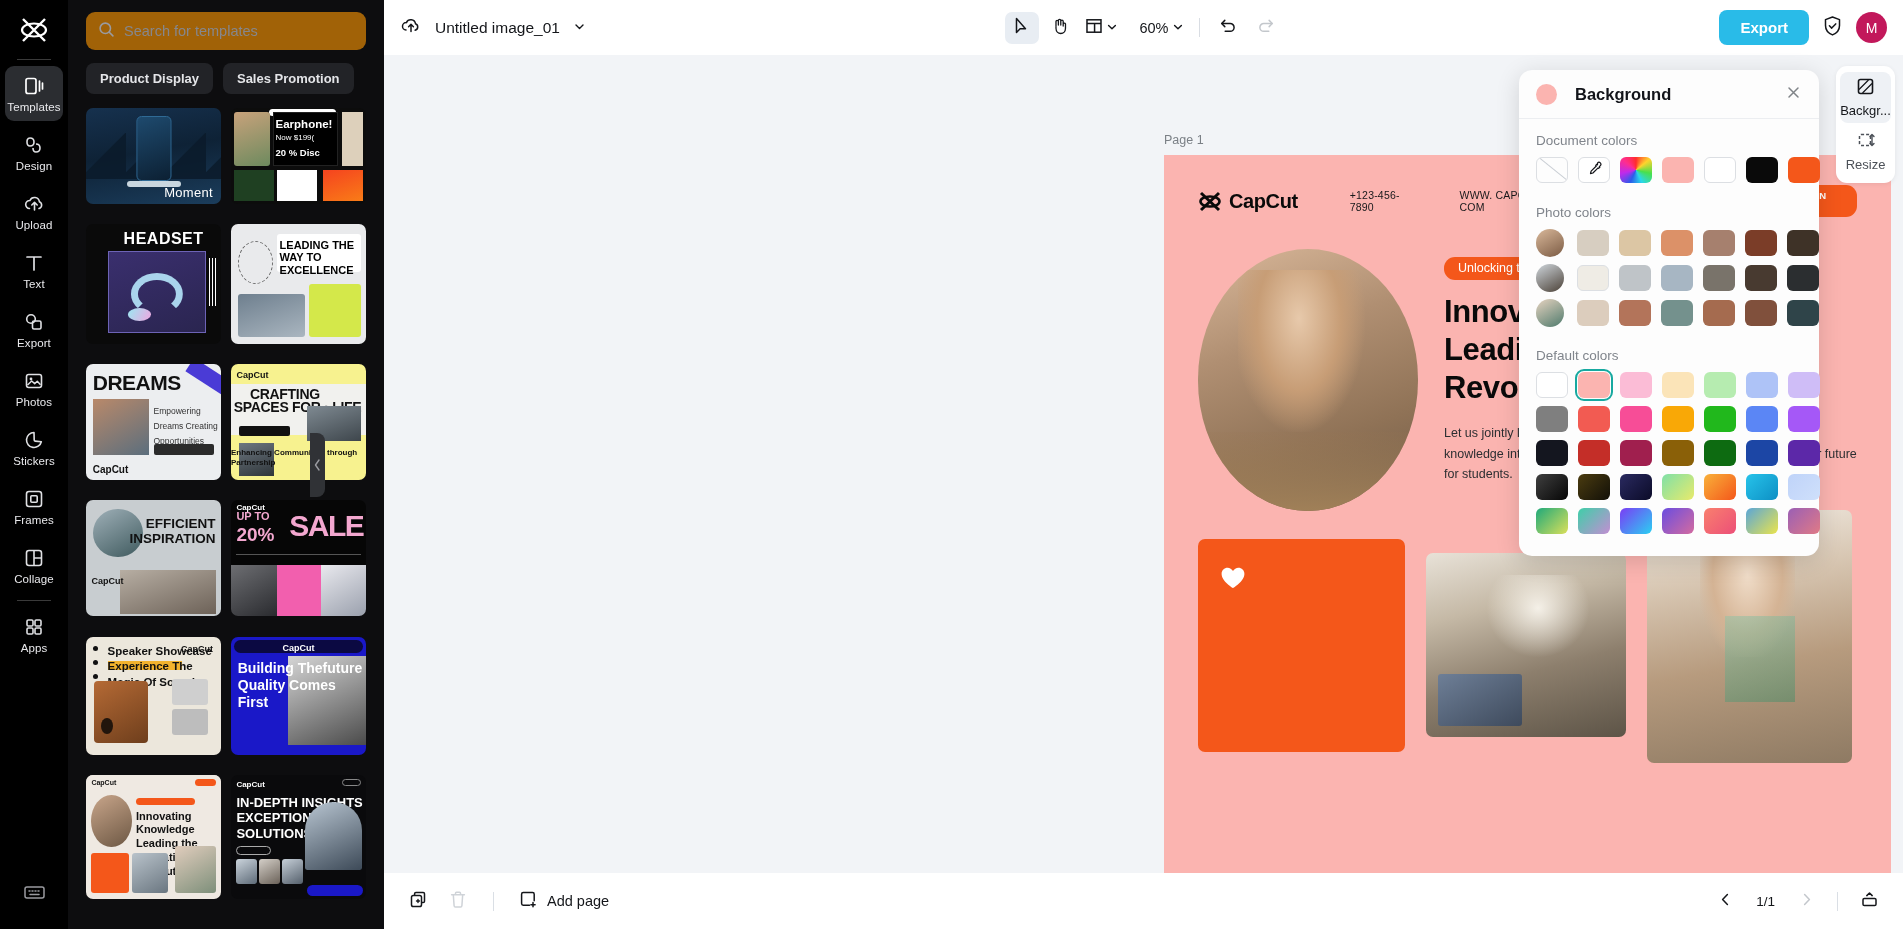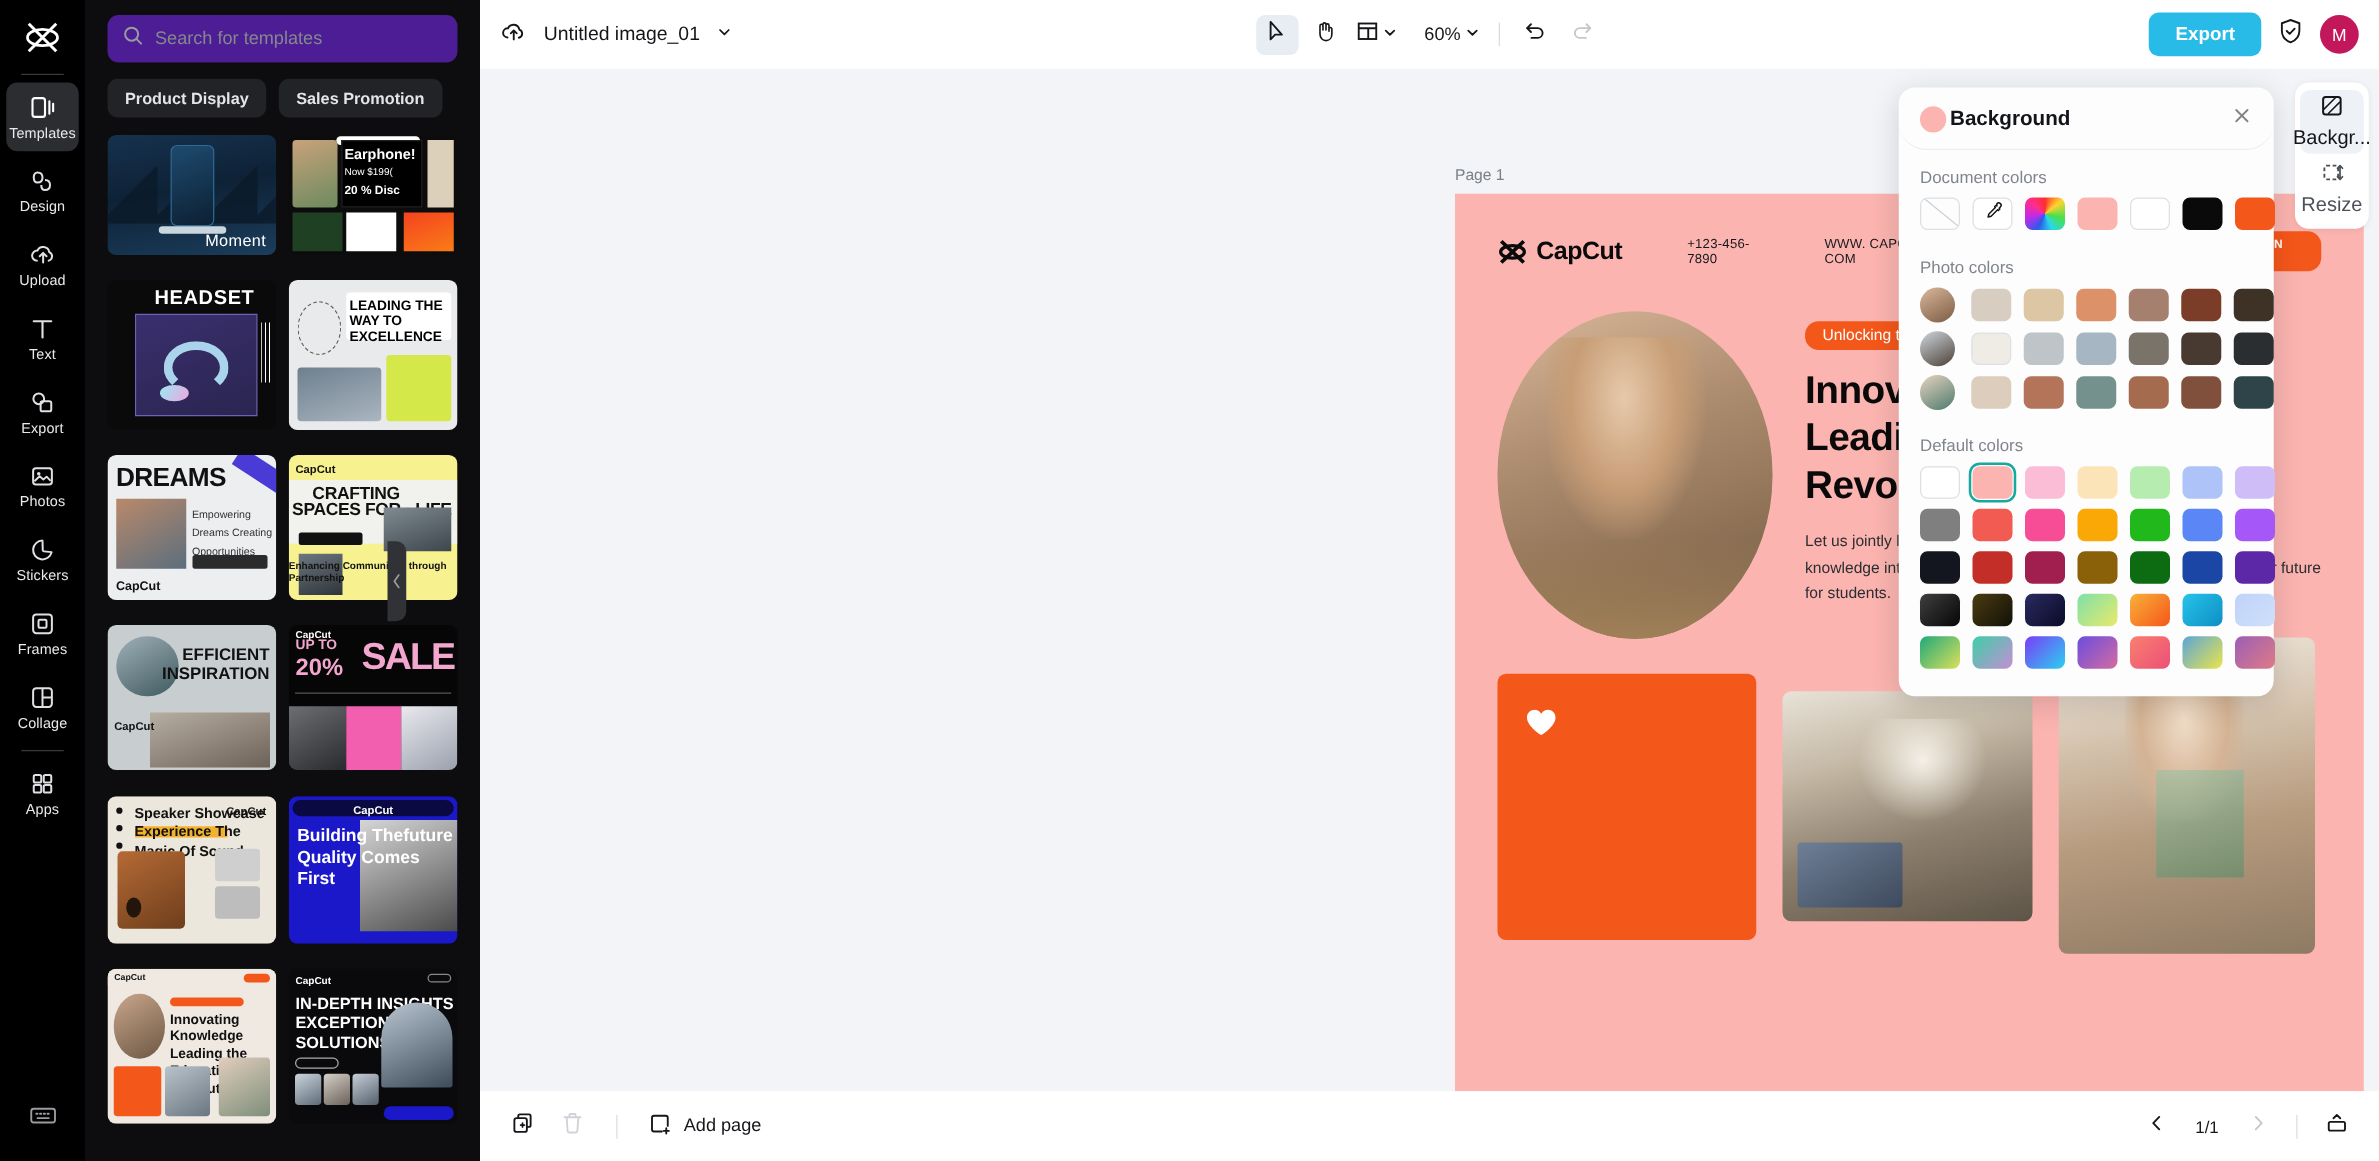--- a/index.html
+++ b/index.html
@@ -29,21 +29,21 @@
   .rail-item .lbl { font-size: 11.5px; color: #e9e9ec; letter-spacing: .1px; }
   .rail-bottom { margin-top: auto; margin-bottom: 10px; }
 
   
   .panel {
     width: 316px; flex: 0 0 316px; height: 929px; background: #0d0d0f;
     position: relative; z-index: 20; overflow: hidden;
   }
   .search-wrap { padding: 12px 18px 0; }
   .search {
-    height: 38px; background: #4c1d95; border-radius: 9px;
+    height: 38px; background: #a16207; border-radius: 9px;
     display: flex; align-items: center; gap: 9px; padding: 0 12px;
   }
   .search input {
     background: transparent; border: 0; outline: 0; color: #cfd0d4;
     font-size: 14.5px; font-family: inherit; width: 100%;
   }
   .search input::placeholder { color: #86878d; }
   .chips { display: flex; gap: 10px; padding: 13px 18px 10px; }
   .chip {
     background: #222327; color: #e4e5e8; font-size: 13px; font-weight: bold;
@@ -282,21 +282,21 @@
   .addpage span { font-size: 14.5px; color: #14161a; }
   .bb-right { margin-left: auto; display: flex; align-items: center; gap: 4px; }
   .pg-num { font-size: 13.5px; color: #14161a; margin: 0 11px; }
 
   
   .bg-panel {
     position: absolute; right: 84px; top: 70px; width: 300px;
     background: #fdfdfd; border-radius: 13px; box-shadow: 0 5px 24px rgba(0,0,0,.14);
     z-index: 40; padding-bottom: 14px;
   }
-  .bg-head { display: flex; align-items: center; gap: 3px; padding: 14px 17px 13px; border-bottom: 1px solid #eceef1; border-radius: 22px; }
+  .bg-head { display: flex; align-items: center; gap: 18px; padding: 14px 17px 13px; border-bottom: 1px solid #eceef1; }
   .bg-swatch { width: 21px; height: 21px; border-radius: 50%; background: #fbb4b0; flex: 0 0 21px; }
   .bg-title { font-size: 16.5px; font-weight: bold; color: #12141a; }
   .bg-close { margin-left: auto; cursor: pointer; opacity: .7; }
   .bg-sec-title { font-size: 13.5px; color: #80858c; padding: 14px 17px 9px; }
   .sw-row { display: flex; gap: 10px; padding: 0 17px 8px; }
   .sw { width: 32px; height: 26px; border-radius: 6px; cursor: pointer; flex: 0 0 32px; }
   .sw.bordered { border: 1px solid #dcdfe3; }
   .sw.sel { outline: 2px solid #17a9a0; outline-offset: 1.5px; }
   .sw-none { position: relative; overflow: hidden; }
   .sw-none::after { content:''; position:absolute; left:-4px; top:50%; width:44px; height:1px; background:#c9ced4; transform:rotate(39deg); }
@@ -309,21 +309,21 @@
     position: absolute; right: 8px; top: 66px; width: 59px;
     background: #fff; border-radius: 11px; padding: 6px 0;
     display: flex; flex-direction: column; align-items: center; gap: 3px; z-index: 45;
     box-shadow: 0 1px 5px rgba(0,0,0,.07);
   }
   .mini-item {
     width: 51px; height: 51px; border-radius: 8px; display: flex; flex-direction: column;
     align-items: center; justify-content: center; gap: 3px; cursor: pointer;
   }
   .mini-item.active { background: #eef1f5; }
-  .mini-item .lbl { font-size: 16px; color: #4c5158; }
+  .mini-item .lbl { font-size: 13px; color: #4c5158; }
   .mini-item.active .lbl { color: #14161a; }
 </style>
 </head>
 <body>
 
 <div class="app">
 
   <div class="rail">
     <div class="rail-logo">
       <svg width="30" height="28" viewBox="0 0 30 28" fill="none">

